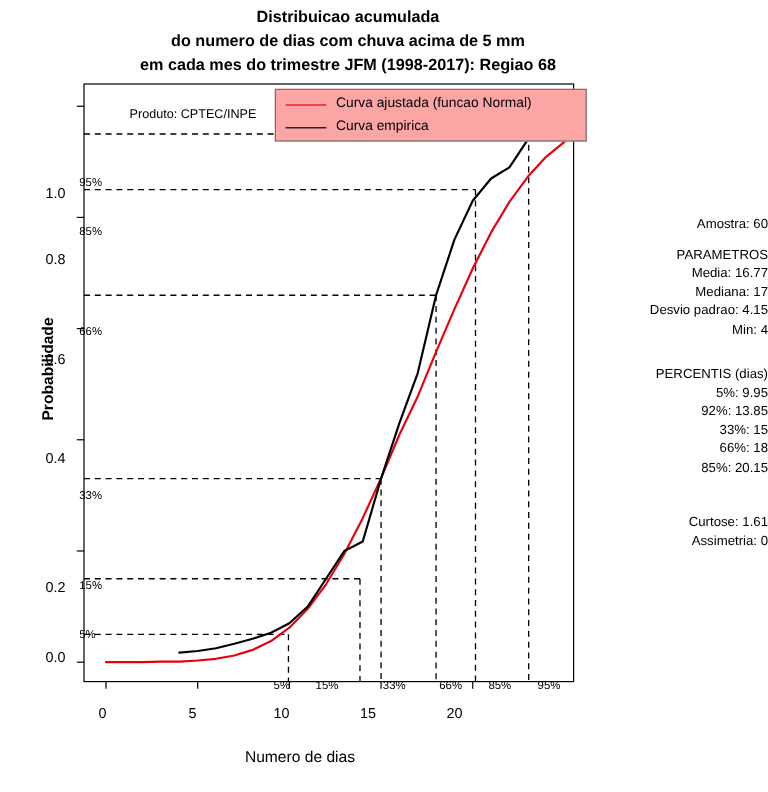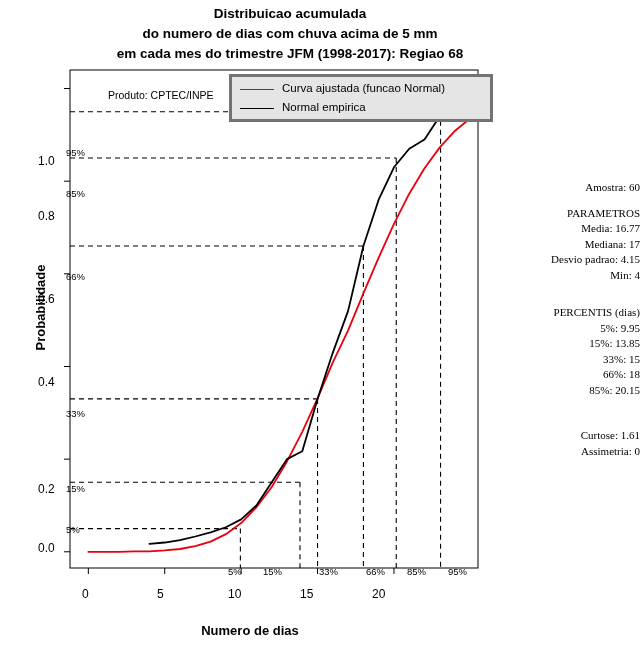--- a/index.html
+++ b/index.html
@@ -34,21 +34,21 @@
     position: absolute;
     left: 0; top: 0;
   }
   .axis-label-x {
     position: absolute;
     left: 0;
     top: 623px;
     width: 500px;
     text-align: center;
     font-size: 13px;
-    font-weight: bold;
+    font-weight: normal;
   }
   .axis-label-y {
     position: absolute;
     left: -60px;
     top: 300px;
     width: 200px;
     text-align: center;
     font-size: 13px;
     font-weight: bold;
     transform: rotate(-90deg);
@@ -58,22 +58,22 @@
     left: 108px;
     top: 89px;
     font-size: 10.5px;
   }
   .legend-box {
     position: absolute;
     left: 229px;
     top: 74px;
     width: 258px;
     height: 42px;
-    border: 3px solid #737373;
-    background: #e5e5e5;
+    border: 1px solid #737373;
+    background: #fca5a5;
   }
   .legend-item {
     position: absolute;
     font-size: 11.5px;
     white-space: nowrap;
   }
   .legend-line {
     position: absolute;
     width: 34px;
     height: 0;
@@ -81,21 +81,21 @@
     border-top-style: solid;
   }
   .side-panel {
     position: absolute;
     left: 492px;
     top: 180px;
     width: 148px;
     font-size: 11px;
     line-height: 15.5px;
   }
-  .side-row { white-space: nowrap; font-family: Liberation Serif, serif; }
+  .side-row { white-space: nowrap; }
   .side-right { text-align: right; }
   .gap-sm { height: 10px; }
   .gap-md { height: 22px; }
   .gap-lg { height: 30px; }
   .tick-pct-y {
     position: absolute;
     font-size: 9.5px;
   }
   .tick-pct-x {
     position: absolute;
@@ -148,21 +148,21 @@
         <polyline points="149.46,543.91 164.74,542.52 180.02,540.20 195.30,536.50 210.58,532.33 225.87,527.23 241.15,519.36 256.43,505.46 271.71,482.30 286.99,459.13 302.27,451.26 317.55,398.91 332.83,352.59 348.11,310.89 363.39,246.04 378.67,199.71 393.96,167.28 409.24,148.75 424.52,139.49 439.80,116.33 455.08,97.80" fill="none" stroke="#000000" stroke-width="1.8" stroke-linejoin="round" stroke-linecap="round"></polyline>
       </g>
   </svg>
 
   <div class="produto">Produto: CPTEC/INPE</div>
 
   <div class="legend-box">
     <div class="legend-line" style="left:8px; top:12px; border-top-color:#e8000d;"></div>
     <div class="legend-item" style="left:50px; top:5px;">Curva ajustada (funcao Normal)</div>
     <div class="legend-line" style="left:8px; top:31px; border-top-color:#000000;"></div>
-    <div class="legend-item" style="left:50px; top:24px;">Normal empirica</div>
+    <div class="legend-item" style="left:50px; top:24px;">Curva empirica</div>
   </div>
 
   <div class="axis-num" style="left:38px; top:541px;">0.0</div>
   <div class="axis-num" style="left:38px; top:482px;">0.2</div>
   <div class="axis-num" style="left:38px; top:375px;">0.4</div>
   <div class="axis-num" style="left:38px; top:292px;">0.6</div>
   <div class="axis-num" style="left:38px; top:209px;">0.8</div>
   <div class="axis-num" style="left:38px; top:126px;margin-top:28px;">1.0</div>
 
   <div class="axis-num" style="left:82px; top:587px;">0</div>
@@ -192,21 +192,21 @@
     <div class="side-row side-right">Amostra: 60</div>
     <div class="gap-sm"></div>
     <div class="side-row side-right">PARAMETROS</div>
     <div class="side-row side-right">Media: 16.77</div>
     <div class="side-row side-right">Mediana: 17</div>
     <div class="side-row side-right">Desvio padrao: 4.15</div>
     <div class="side-row side-right">Min: 4</div>
     <div class="gap-md"></div>
     <div class="side-row side-right">PERCENTIS (dias)</div>
     <div class="side-row side-right">5%: 9.95</div>
-    <div class="side-row side-right">15%: 13.85</div>
+    <div class="side-row side-right">92%: 13.85</div>
     <div class="side-row side-right">33%: 15</div>
     <div class="side-row side-right">66%: 18</div>
     <div class="side-row side-right">85%: 20.15</div>
     <div class="gap-lg"></div>
     <div class="side-row side-right">Curtose: 1.61</div>
     <div class="side-row side-right">Assimetria: 0</div>
   </div>
 
 </div>
 

